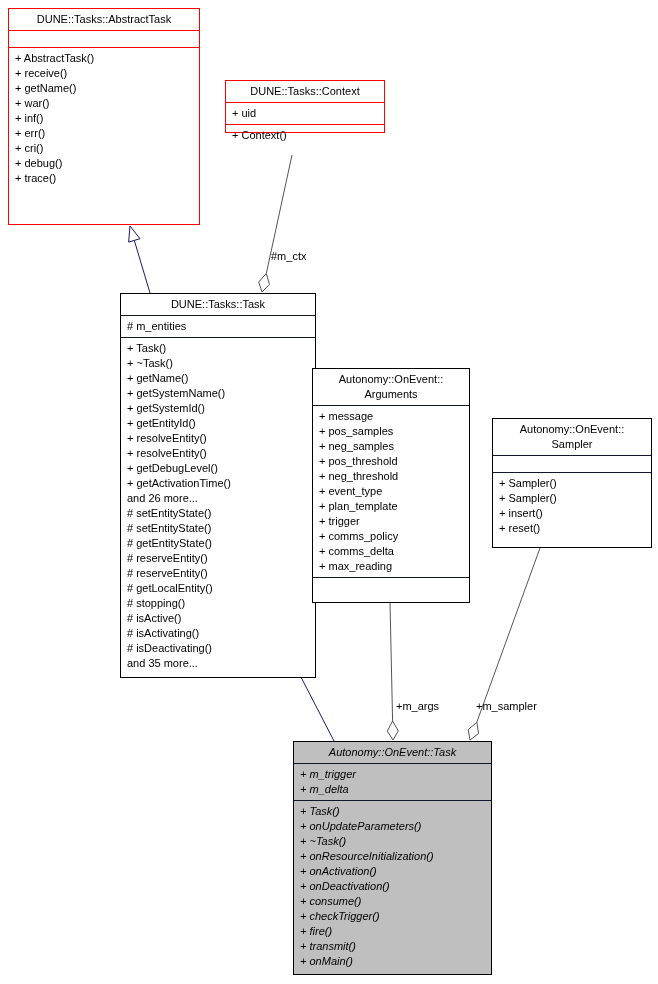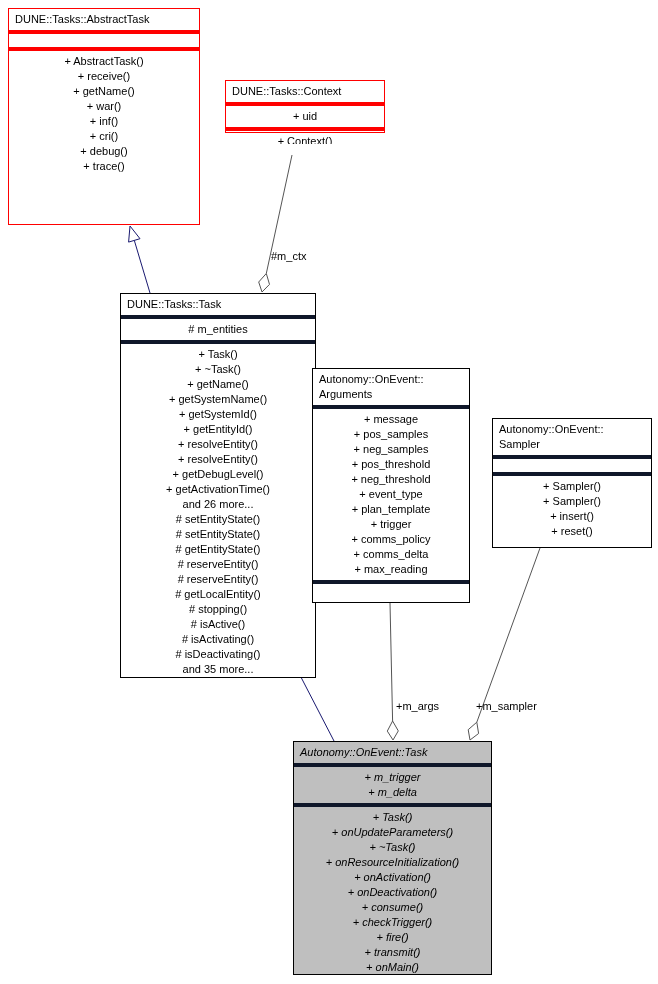--- a/index.html
+++ b/index.html
@@ -21,24 +21,24 @@
   .class-box {
     position:absolute; z-index:1;
     display:flex; flex-direction:column;
     background:#ffffff; border:1px solid #000000;
     cursor:pointer;
   }
   .class-box.red { border-color:#ff0000; }
   .class-box.current { background:#bfbfbf; cursor:default;font-style:italic; }
 
   .compartment { padding:3px 6px; overflow:hidden; }
-  .compartment + .compartment { border-top:4px solid #0f172a;text-align:center; }
+  .compartment + .compartment { border-top:1px solid #0f172a; }
   .class-box.red .compartment + .compartment { border-top-color:#ff0000; }
 
-  .compartment.title { flex:0 0 auto; }
+  .compartment.title { text-align:center; flex:0 0 auto; }
   .compartment.attrs { flex:0 0 auto; min-height:17px; }
   .compartment.methods { flex:1 1 auto; min-height:17px; }
   .line { display:block; line-height:15px; white-space:nowrap; }
 
   .edge-label {
     position:absolute; z-index:2;
     line-height:13px; color:#000; white-space:nowrap;
   }
 </style>
 </head>
@@ -77,20 +77,21 @@
     <div class="compartment title">
         <span class="line">DUNE::Tasks::AbstractTask</span>
       </div>
     <div class="compartment attrs"></div>
     <div class="compartment methods">
         <span class="line">+ AbstractTask()</span>
         <span class="line">+ receive()</span>
         <span class="line">+ getName()</span>
         <span class="line">+ war()</span>
         <span class="line">+ inf()</span>
+        <span class="line">+ err()</span>
         <span class="line">+ cri()</span>
         <span class="line">+ debug()</span>
         <span class="line">+ trace()</span>
       </div>
   </div>
 
   <div class="class-box red" style="left:225px; top:80px; width:160px; height:53px;">
     <div class="compartment title">
         <span class="line">DUNE::Tasks::Context</span>
       </div>

